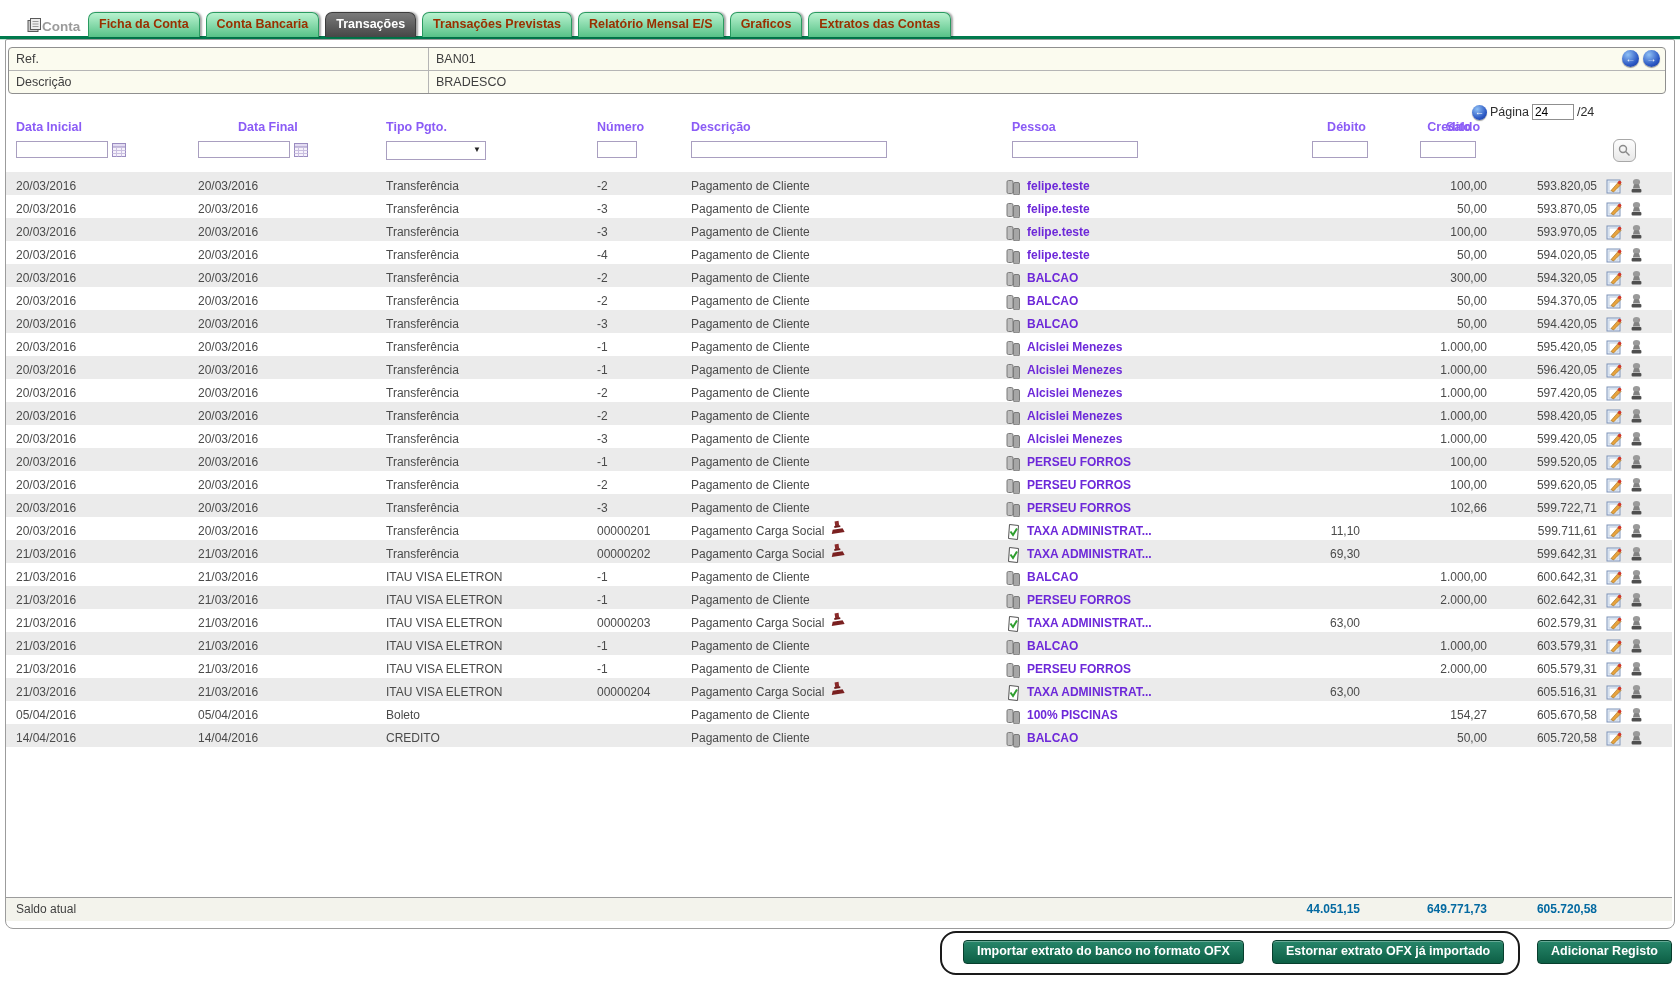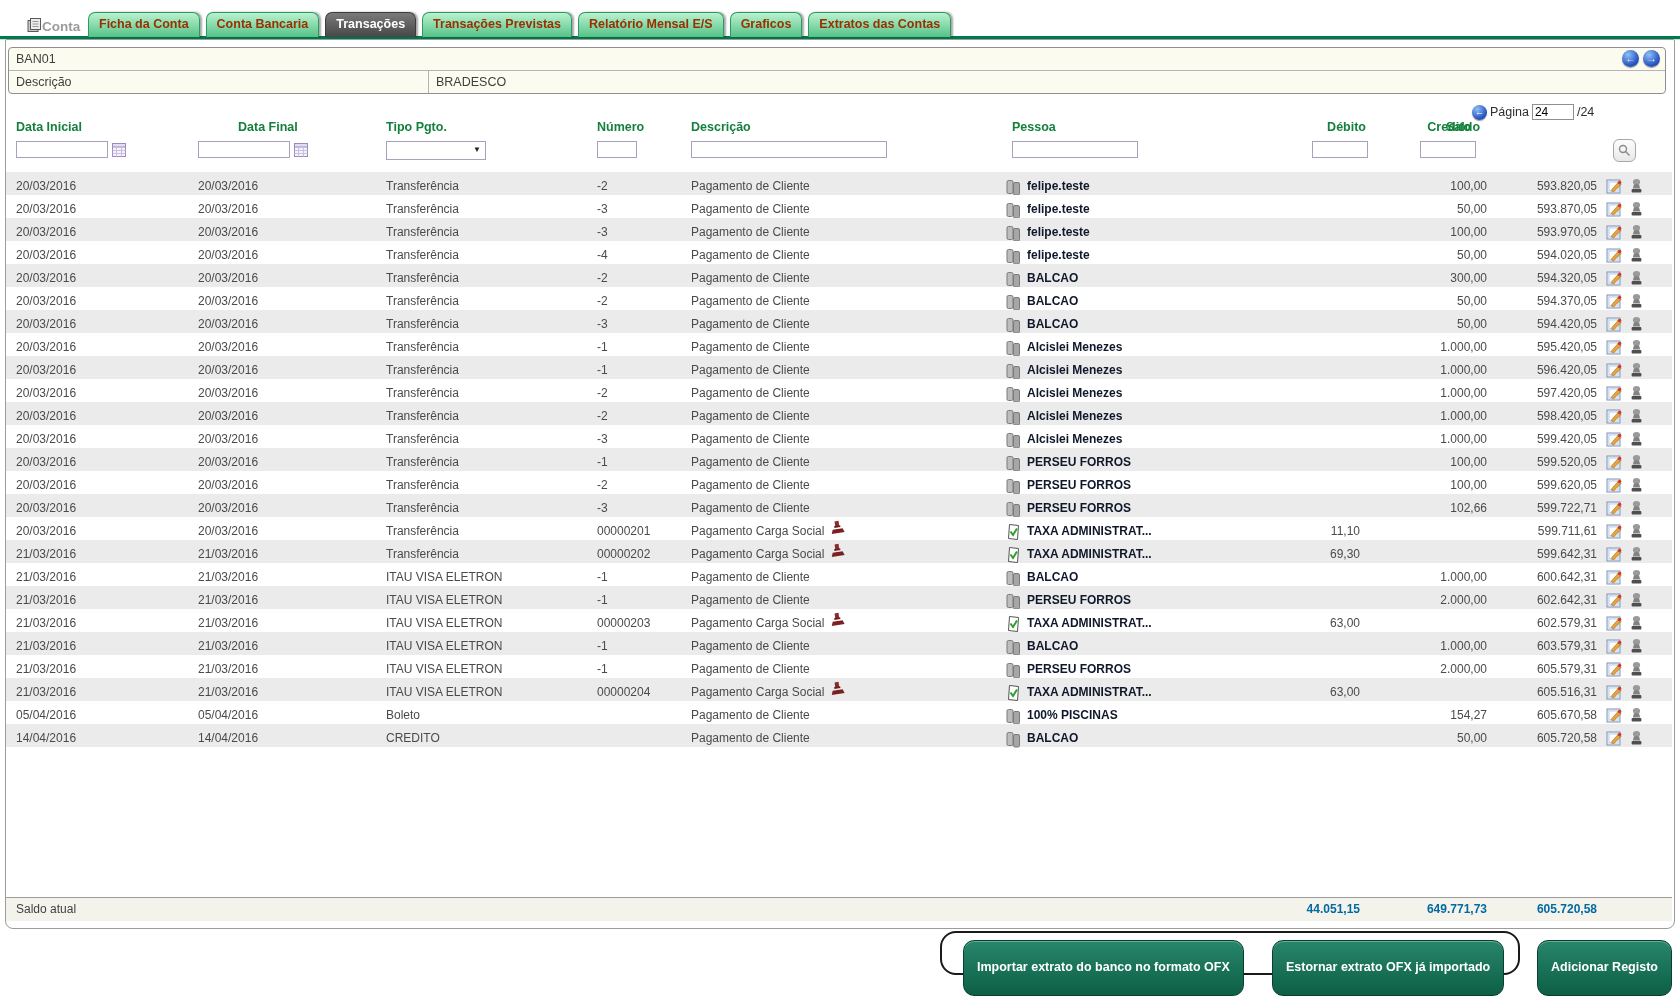--- a/index.html
+++ b/index.html
@@ -35,21 +35,21 @@
   .sphere{width:17px;height:17px;border-radius:50%;cursor:pointer;
     background:radial-gradient(circle at 35% 28%,#8fc0f5,#2d59c4 62%,#122f91);
     display:flex;align-items:center;justify-content:center;color:#fff;font-size:10px;font-weight:bold;
     box-shadow:0 1px 1px rgba(0,0,0,.4);}
   .sphere.small{width:15px;height:15px;font-size:9px;}
   
   .pager{position:absolute;left:1472px;top:104px;display:flex;align-items:center;gap:3px;color:#2e2e2e;font-size:12.5px;}
   .pager input{width:36px;height:14px;border:1px solid #8f8f8f;font-size:12px;padding:0 2px;font-family:inherit;}
   
   .thead{position:absolute;top:120px;left:0;width:1680px;height:16px;}
-  .th{position:absolute;color:#15803d;font-weight:bold;font-size:12.5px;white-space:nowrap;}
+  .th{position:absolute;color:#8b5cf6;font-weight:bold;font-size:12.5px;white-space:nowrap;}
   .h-di{left:16px;} .h-df{left:198px;padding-left:40px;} .h-tipo{left:386px;} .h-num{left:597px;}
   .h-desc{left:691px;} .h-pes{left:1012px;}
   .h-deb{left:1226px;width:140px;text-align:right;}
   .h-cred{left:1331px;width:140px;text-align:right;}
   .h-saldo{left:1446px;width:140px;text-align:left;}
   
   .filters{position:absolute;top:141px;left:0;width:1680px;height:22px;}
   .flt{position:absolute;top:0;height:17px;border:1px solid #a99fc0;background:#fff;
     box-sizing:border-box;font-size:11px;font-family:inherit;padding:0 3px;}
   .f-di{left:16px;width:92px;} .f-df{left:198px;width:92px;}
@@ -67,35 +67,35 @@
   .rows{position:absolute;left:6px;top:172px;width:1666px;}
   .row{position:relative;height:23px;background:#ffffff;}
   .row.alt{background:#ebebeb;}
   .cell{position:absolute;top:0;height:29px;line-height:29px;white-space:nowrap;font-size:12px;color:#4a4a4a;}
   .c-di{left:10px;} .c-df{left:192px;} .c-tipo{left:380px;} .c-num{left:591px;} .c-desc{left:685px;}
   .c-pes{left:1000px;display:flex;align-items:center;gap:6px;}
   .c-deb{left:1214px;width:140px;text-align:right;}
   .c-cred{left:1341px;width:140px;text-align:right;}
   .c-saldo{left:1451px;width:140px;text-align:right;}
   .c-act{left:1600px;display:flex;align-items:center;gap:5px;}
-  .plink{color:#0f172a;font-weight:bold;cursor:pointer;text-decoration:none;font-size:12px;text-align:center;}
+  .plink{color:#6d28d9;font-weight:bold;cursor:pointer;text-decoration:none;font-size:12px;text-align:center;}
   .picon{display:inline-flex;align-items:center;}
   .dicon{display:inline-block;margin-left:6px;vertical-align:middle;transform:rotate(-8deg);}
   .abtn{display:inline-flex;cursor:pointer;}
   
   .tfoot{position:absolute;left:6px;top:897px;width:1666px;height:23px;background:#f3f3ec;
     border-top:1px solid #9c9c9c;}
   .tfoot .cell{height:23px;line-height:23px;}
   .tfoot .lab{left:10px;color:#3f3f3f;}
   .tfoot .num{font-weight:bold;color:#0369a1;}
   
   .btnbox{position:absolute;left:940px;top:931px;width:580px;height:44px;border:2px solid #1a1a1a;
     border-radius:16px;box-sizing:border-box;}
-  .gbtn{position:absolute;height:22px;line-height:20px;padding:16px 13px;border:1px solid #083f2e;
-    border-radius:11px;background:linear-gradient(#27866a,#0d5f45);color:#fff;font-weight:bold;
+  .gbtn{position:absolute;height:22px;line-height:20px;padding:0 13px;border:1px solid #083f2e;
+    border-radius:4px;background:linear-gradient(#27866a,#0d5f45);color:#fff;font-weight:bold;
     font-size:12.5px;cursor:pointer;white-space:nowrap;box-shadow:inset 0 1px 0 rgba(255,255,255,.3);}
   .b-import{left:963px;top:940px;}
   .b-estornar{left:1272px;top:940px;}
   .b-add{left:1537px;top:940px;}
 </style>
 </head>
 <body>
 
 <div class="tab-underline"></div>
 <div class="tab-underline2"></div>
@@ -116,20 +116,21 @@
     <div class="tab">Transações Previstas</div>
     <div class="tab">Relatório Mensal E/S</div>
     <div class="tab">Graficos</div>
     <div class="tab">Extratos das Contas</div>
   </div>
 
 <div class="frame"></div>
 
 <div class="recpanel">
   <div class="recrow first">
+    <span class="reclabel">Ref.</span>
     <span class="recvalue">BAN01</span>
     <span class="recnav">
       <span class="sphere">←</span>
       <span class="sphere">→</span>
     </span>
   </div>
   <div class="recrow">
     <span class="reclabel">Descrição</span>
     <span class="recvalue">BRADESCO</span>
   </div>

